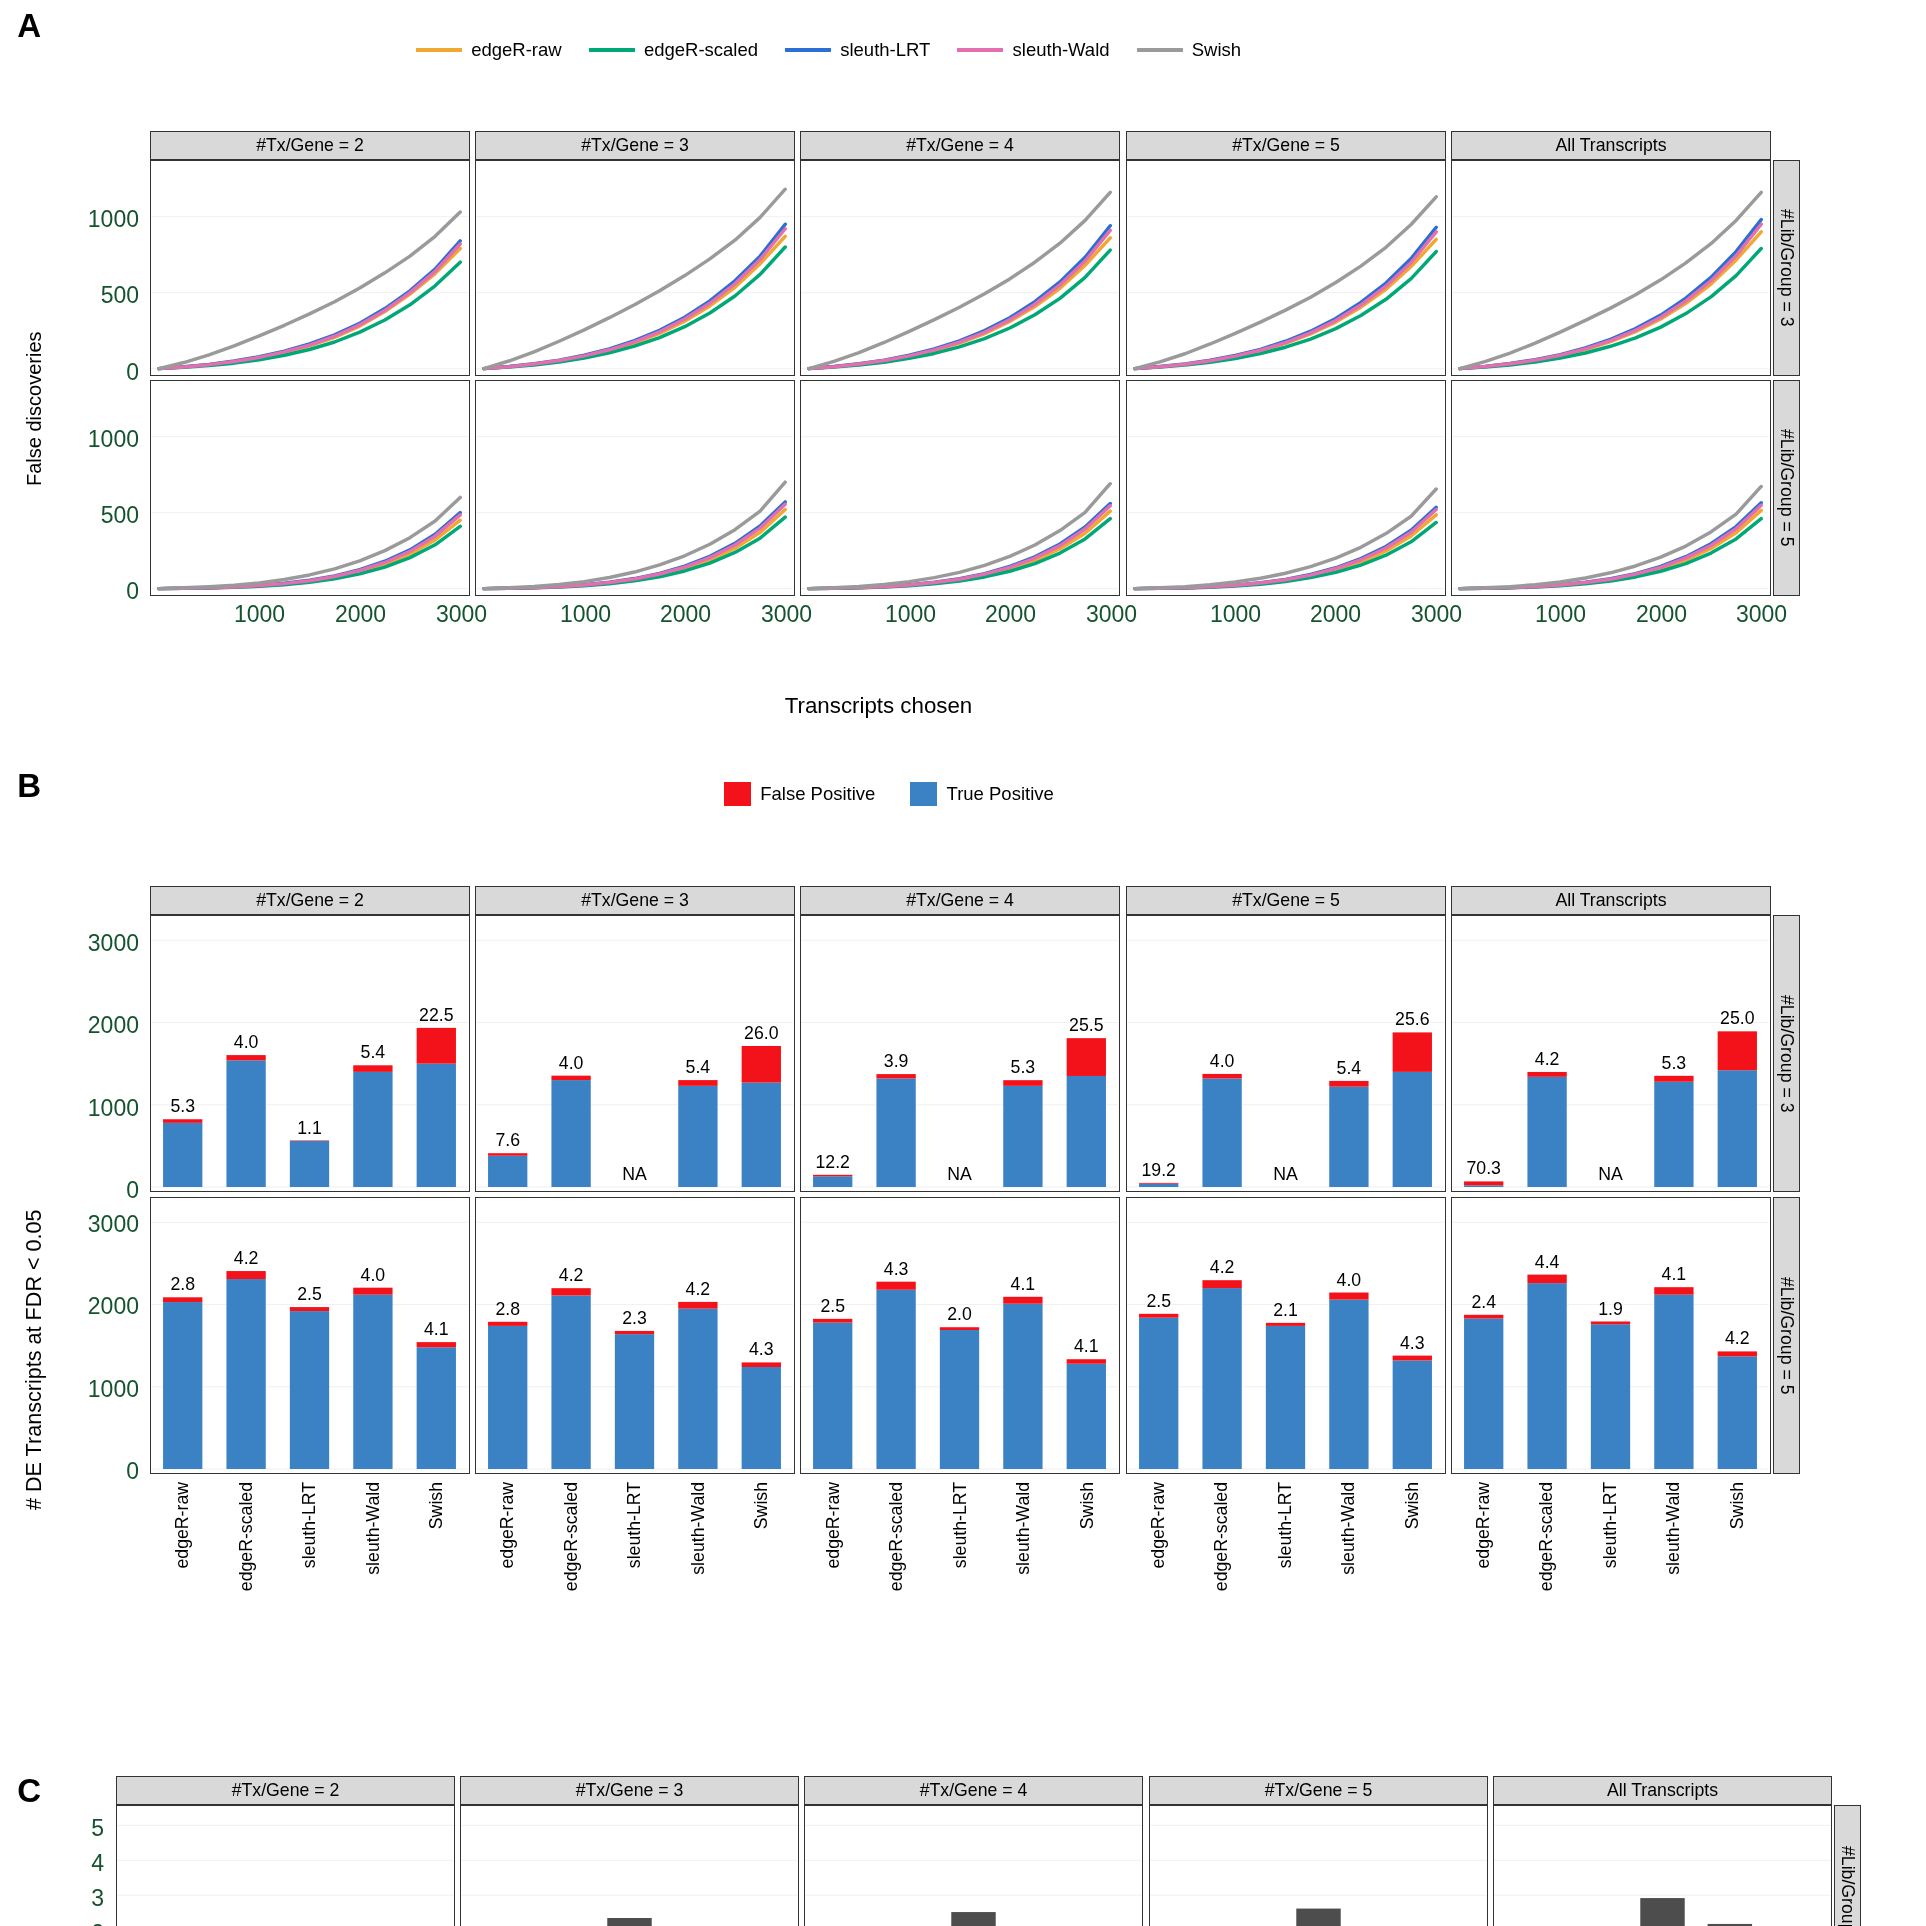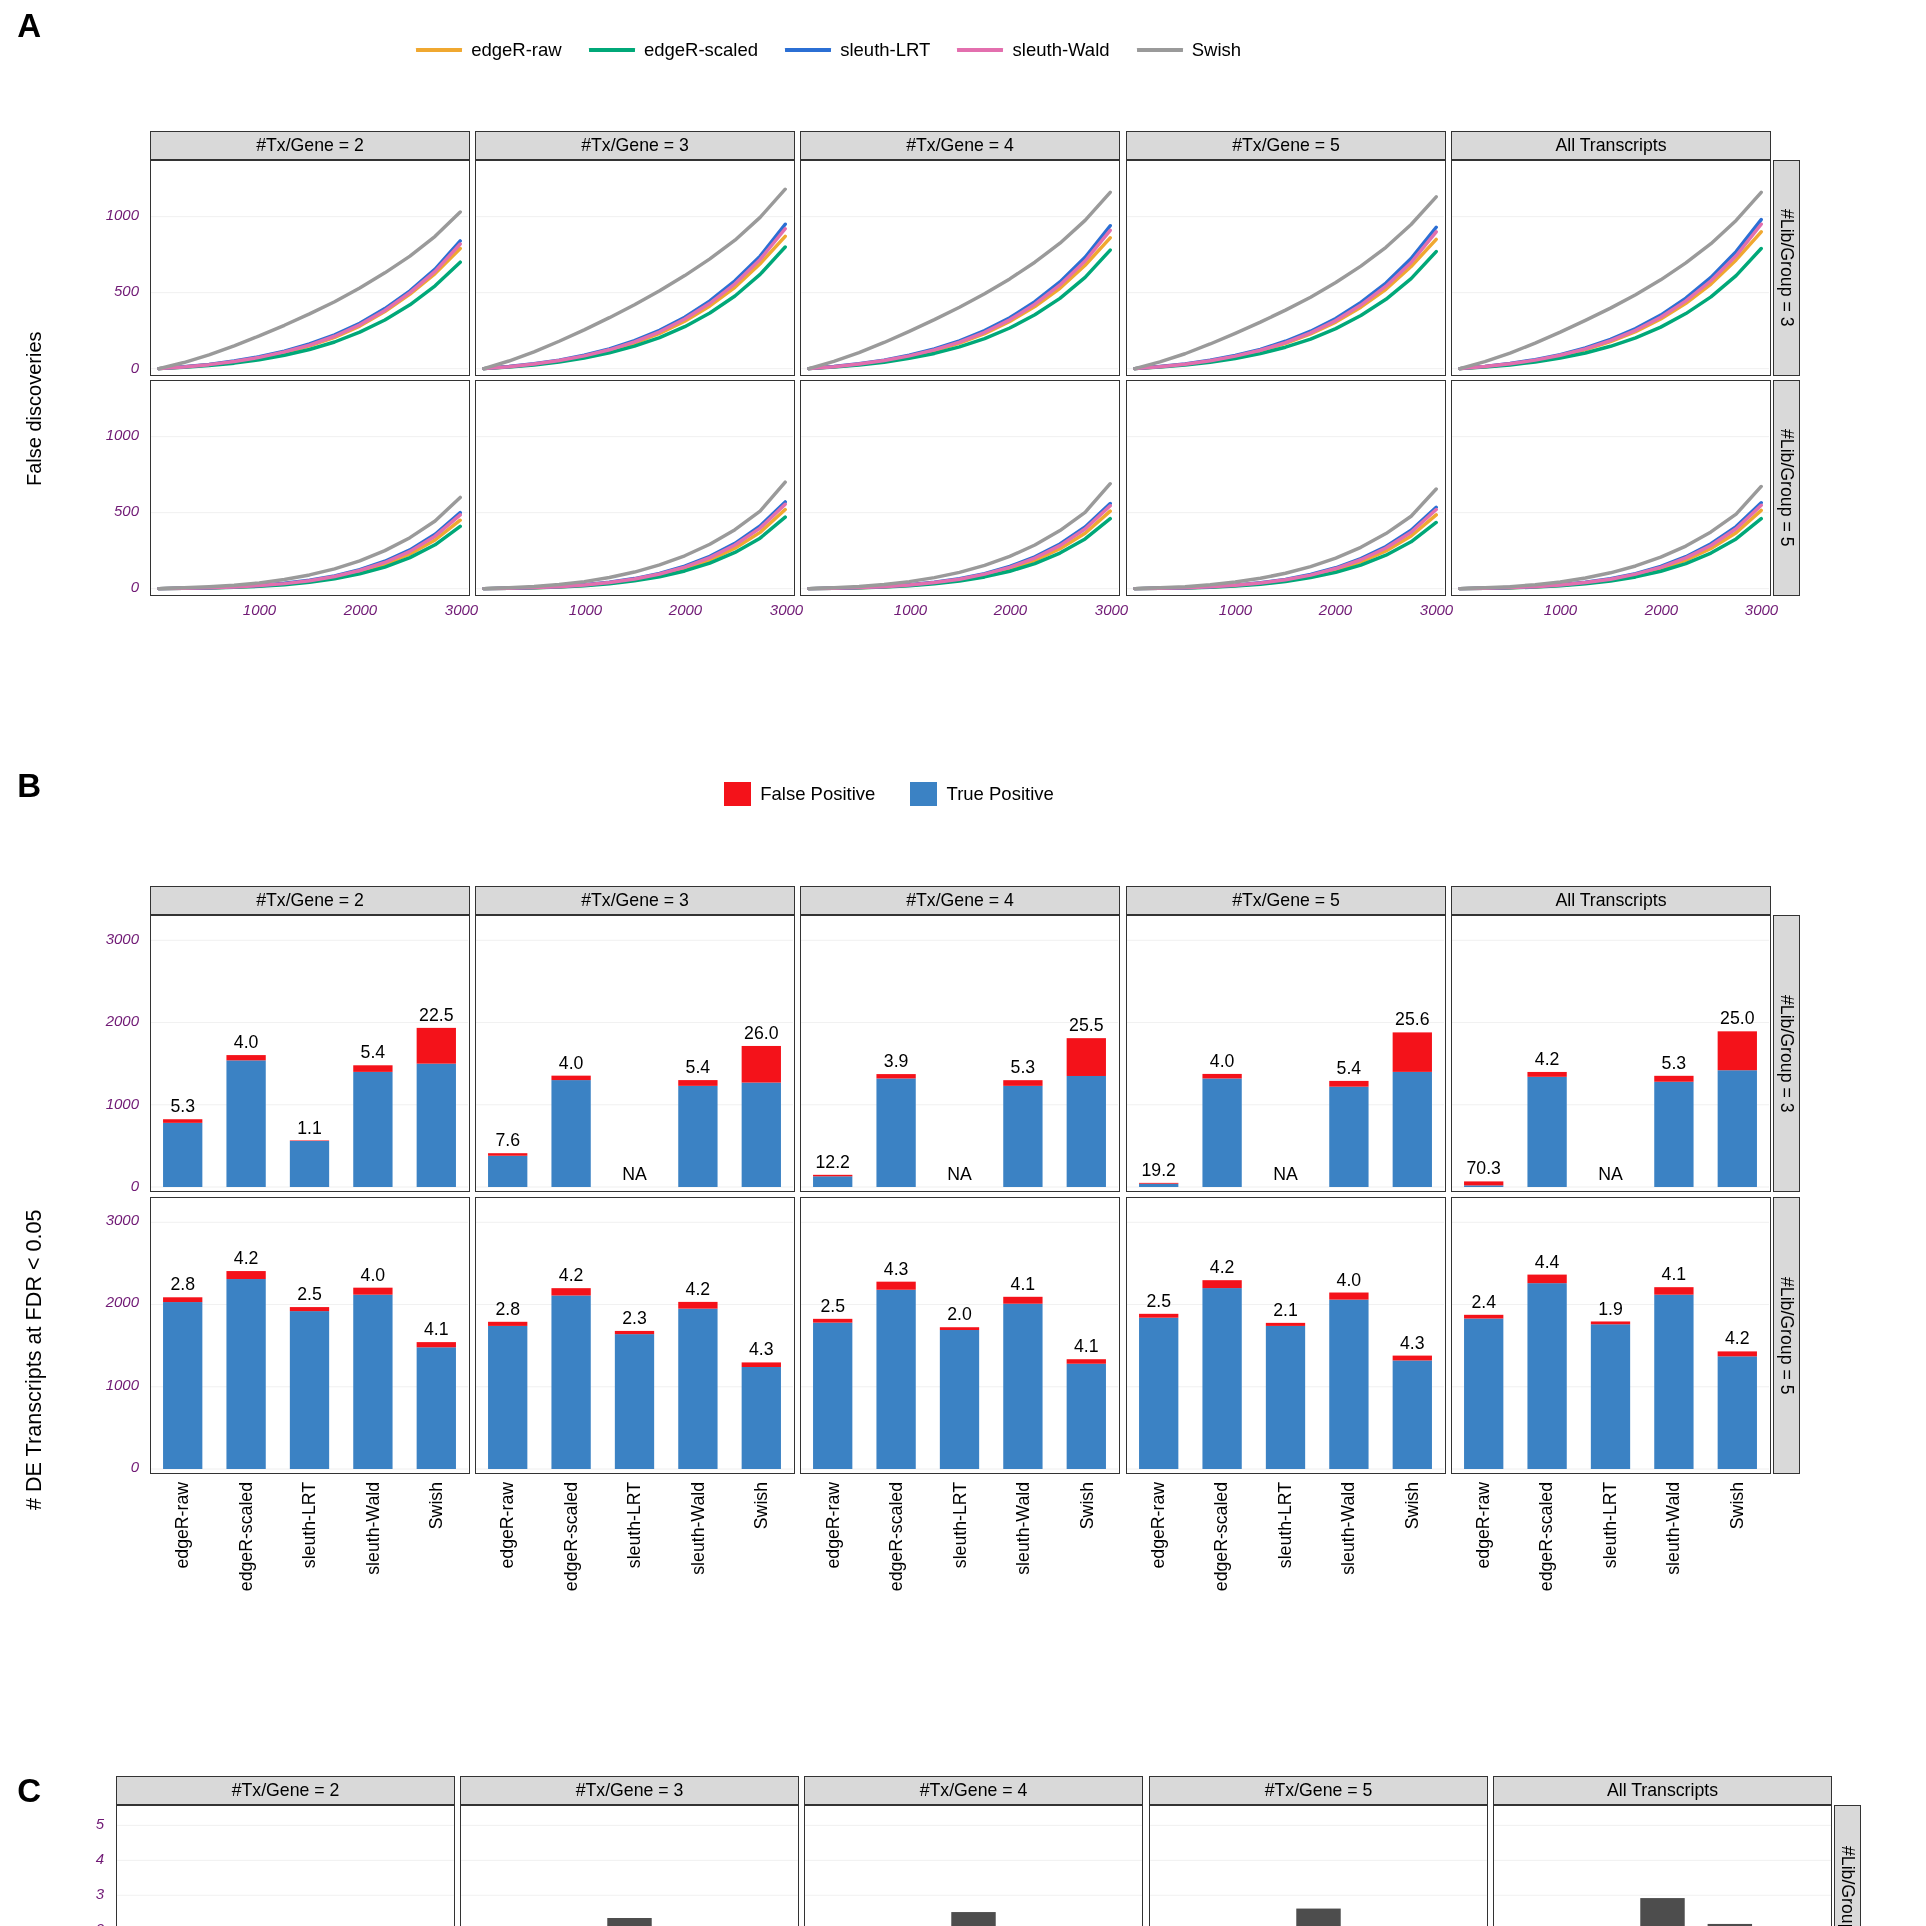--- a/index.html
+++ b/index.html
@@ -9,21 +9,21 @@
   .panel-letter{position:absolute;font-size:33px;font-weight:bold;font-family:"Liberation Sans",sans-serif;}
 
   
   .strip{
     background:#d9d9d9;border:1.2px solid #333;box-sizing:border-box;
     display:flex;align-items:center;justify-content:center;
     font-size:17.7px;color:#000;
   }
   .strip.right{writing-mode:vertical-rl;}
   .plotbox{background:#fff;border:1.2px solid #333;box-sizing:border-box;position:relative;overflow:hidden;}
-  .tick{font-size:15px;color:#701a75;font-style:italic;}
+  .tick{font-size:23px;color:#14532d;}
 
   
   .legend{position:absolute;display:flex;align-items:center;gap:0px;}
   .legend-item{display:flex;align-items:center;margin-right:27px;}
   .legend-line{width:46px;height:3.5px;margin-right:9.2px;border-radius:0.4px;}
   .legend-box{width:27px;height:24px;margin-right:9.2px;}
   .legend-label{font-size:18.5px;}
 
   svg{display:block;}
   .vlabel{font-size:20px;writing-mode:vertical-rl;transform:rotate(180deg);}
@@ -200,20 +200,21 @@
       </div>
       <div class="tick" style="position:absolute;left:1518px;top:601px;width:85px;text-align:center;">1000</div>
       <div class="tick" style="position:absolute;left:1619px;top:601px;width:85px;text-align:center;">2000</div>
       <div class="tick" style="position:absolute;left:1719px;top:601px;width:85px;text-align:center;">3000</div>
       <div class="tick" style="position:absolute;left:54px;top:578px;width:85px;text-align:right;">0</div>
       <div class="tick" style="position:absolute;left:54px;top:502px;width:85px;text-align:right;">500</div>
       <div class="tick" style="position:absolute;left:54px;top:426px;width:85px;text-align:right;">1000</div>
       <div class="strip right" style="position:absolute;left:1773px;top:380px;width:27px;height:216px;">#Lib/Group = 5</div>
     </div>
   <div class="vlabel" style="position:absolute;left:23px;top:216px;height:270px;display:flex;align-items:center;">False discoveries</div>
+  <div style="position:absolute;left:0;top:693px;width:1757px;text-align:center;font-size:22.3px;">Transcripts chosen</div>
 
   <div class="panel-letter" style="left:17.3px;top:767px;">B</div>
   <div id="legend-b" class="legend" style="left:724px;top:782px;">
       <div class="legend-item" style="margin-right:35px;">
         <div class="legend-box" style="background:#F4121A;"></div>
         <div class="legend-label">False Positive</div>
       </div>
       <div class="legend-item" style="margin-right:33px;">
         <div class="legend-box" style="background:#3B82C4;"></div>
         <div class="legend-label">True Positive</div>

